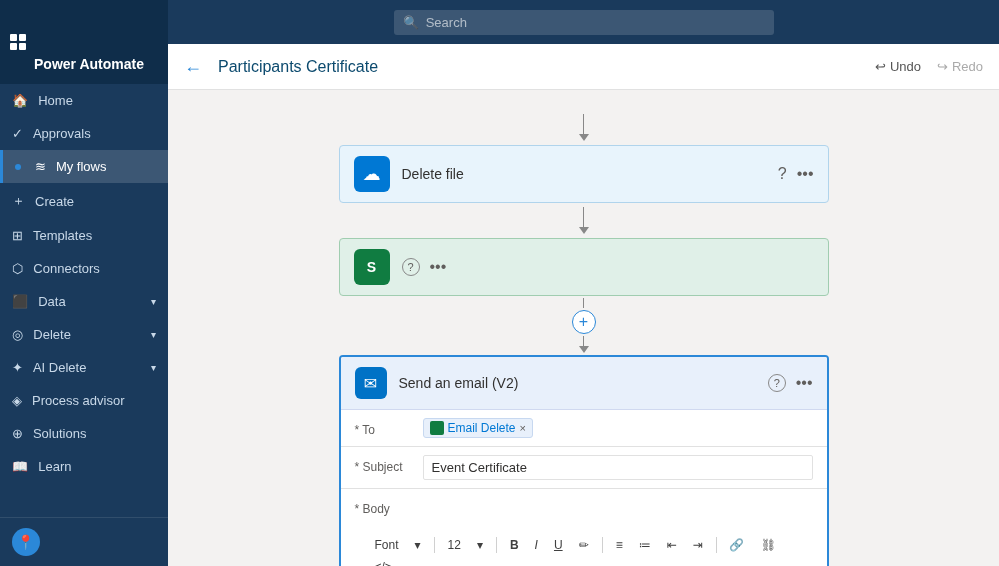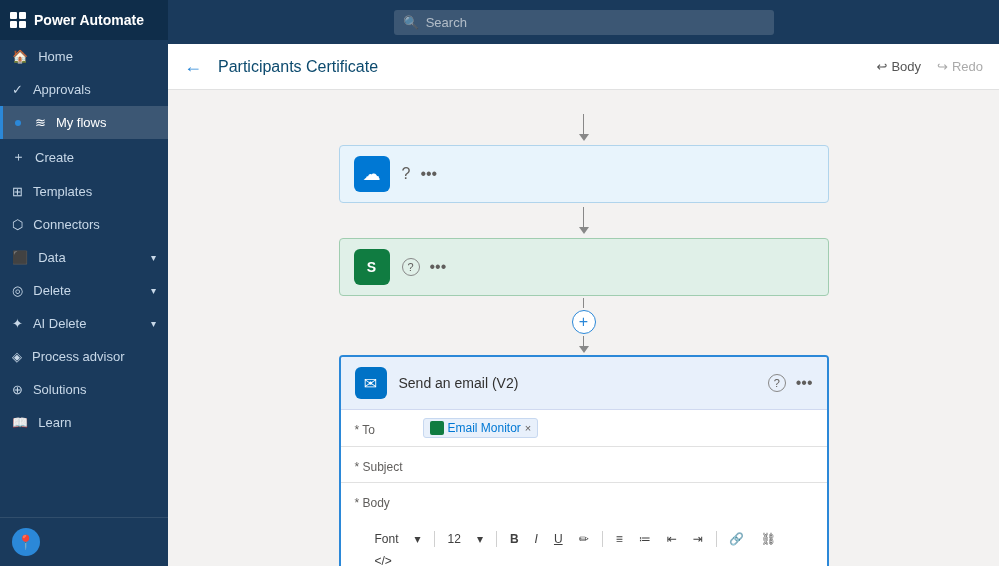--- a/index.html
+++ b/index.html
@@ -19,20 +19,21 @@
       align-items: center;
       padding: 12px 10px;
       background: #0f2d4a;
       gap: 8px;
       color: white;
     }
     .sidebar-header-title {
       font-size: 14px;
       font-weight: 600;
       color: white;
+      margin-top: 44px;
     }
     .sidebar-nav {
       flex: 1;
       overflow-y: auto;
     }
     .sidebar-item {
       display: flex;
       align-items: center;
       padding: 9px 12px;
       color: #c8d8e8;
@@ -294,41 +295,42 @@
       <span class="search-input-fake">Search</span>
     </div>
   </div>
 
   <div class="subheader">
     <span class="subheader-back">←</span>
     <span class="subheader-title">Participants Certificate</span>
     <div class="subheader-actions">
       <div class="subheader-btn">
         <span>↩</span>
-        <span>Body</span>
+        <span>Undo</span>
       </div>
       <div class="subheader-btn disabled">
         <span>↪</span>
         <span>Redo</span>
       </div>
     </div>
   </div>
 
   <div class="canvas">
     <div class="flow-column">
 
       <div class="arrow-down">
         <div class="arrow-line"></div>
         <div class="arrow-head"></div>
       </div>
 
       <div class="flow-card delete1">
         <div class="flow-card-icon icon-blue">
           <span>☁</span>
         </div>
+        <span class="flow-card-title">Delete file</span>
         <div class="flow-card-actions">
           <span>?</span>
           <span>•••</span>
         </div>
       </div>
 
       <div class="arrow-down">
         <div class="arrow-line"></div>
         <div class="arrow-head"></div>
       </div>
@@ -364,28 +366,31 @@
           </div>
         </div>
 
         <div class="email-card-body">
 
           <div class="email-field">
             <span class="email-field-label">* To</span>
             <div class="email-field-value">
               <span class="tag">
                 <span class="tag-icon"></span>
-                <span>Email Monitor</span>
+                <span>Email Delete</span>
                 <span class="tag-close">×</span>
               </span>
             </div>
           </div>
 
           <div class="email-field">
             <span class="email-field-label">* Subject</span>
+            <div class="email-field-value">
+              <div class="text-input-fake">Event Certificate</div>
+            </div>
           </div>
 
           <div class="email-field" style="flex-direction:column; border-bottom:none;">
             <span class="email-field-label" style="margin-bottom:6px;">* Body</span>
 
             <div class="toolbar-row">
               <span class="toolbar-btn">Font</span>
               <span class="toolbar-btn">▾</span>
               <div class="toolbar-sep"></div>
               <span class="toolbar-btn">12</span>

